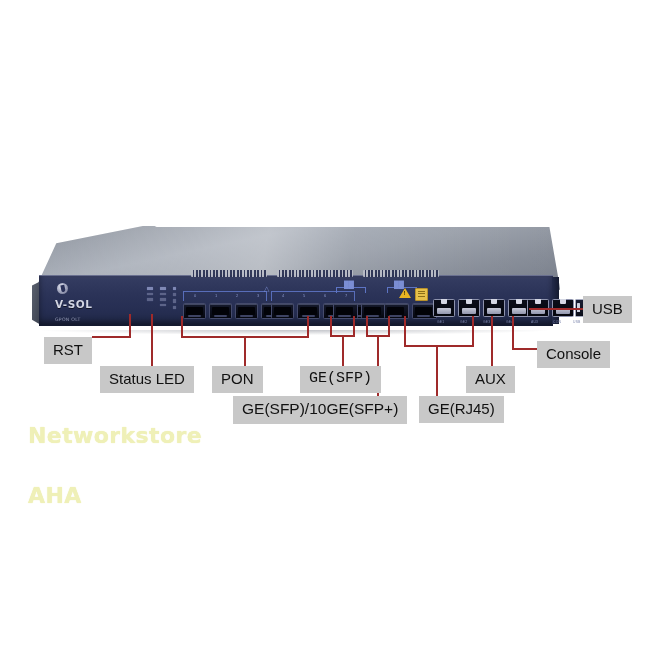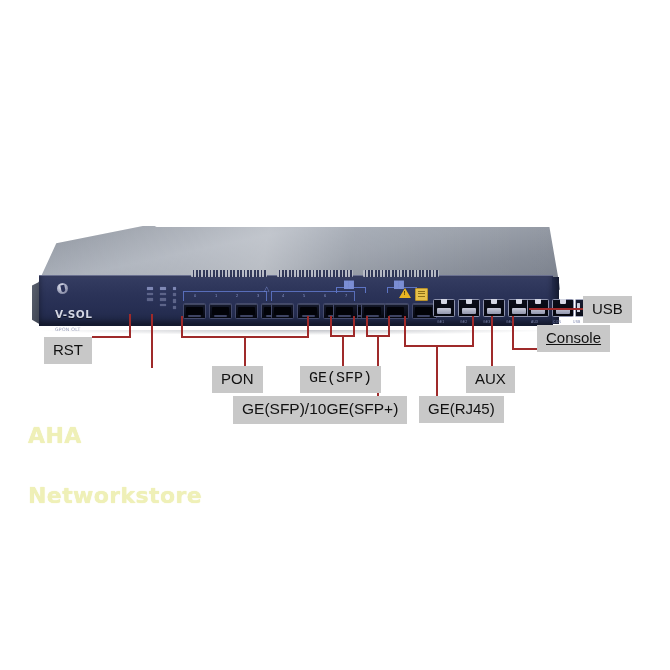--- a/index.html
+++ b/index.html
@@ -170,21 +170,21 @@
     background: #2a3158;
     border-radius: 0 0 3px 3px;
     transform: rotate(-12deg);
   }
   .brand-name {
     font-family: "DejaVu Sans", sans-serif;
     font-weight: bold;
     font-size: 10.5px;
     letter-spacing: 0.5px;
     color: #d2d5e3;
-    margin-top: 14px;
+    margin-top: 4px;
     text-shadow: 0 1px 0 rgba(0,0,0,0.55);
   }
   .brand-model {
     font-family: "DejaVu Sans", sans-serif;
     font-size: 4.6px;
     letter-spacing: 0.3px;
     color: #9398b4;
     margin-top: 7px;
   }
 
@@ -406,22 +406,22 @@
     z-index: 9;
   }
   .callout.big { font-size: 15.5px; }
 </style>
 </head>
 <body>
 
 <div id="stage">
 
   <div class="watermark">
+    <div>Networkstore</div>
     <div>AHA</div>
-    <div>Networkstore</div>
   </div>
 
   <div class="shadow"></div>
 
   <div class="device">
 
     <div class="lid">
       <div class="lid-top"></div>
       <div class="lid-sheen"></div>
       <div class="lid-edge"></div>
@@ -559,28 +559,29 @@
 
   <div class="leader v" style="left:491px; top:316px; height:53px;"></div>
 
   <div class="leader v" style="left:512px; top:316px; height:33px;"></div>
   <div class="leader h" style="left:512px; top:348px; width:25px;"></div>
 
   <div class="leader h" style="left:529px; top:308px; width:54px;"></div>
 
   <div class="callout" style="left:44px; top:337px;">RST</div>
 
+  <div class="callout" style="left:100px; top:366px;">Status LED</div>
 
   <div class="callout" style="left:212px; top:366px;">PON</div>
 
   <div class="callout" style="left:300px; top:366px;font-family:Liberation Mono, monospace;">GE(SFP)</div>
 
   <div class="callout big" style="left:233px; top:396px;">GE(SFP)/10GE(SFP+)</div>
 
   <div class="callout" style="left:419px; top:396px;">GE(RJ45)</div>
 
   <div class="callout" style="left:466px; top:366px;">AUX</div>
 
-  <div class="callout" style="left:537px; top:325px;text-decoration:underline;">Console</div>
+  <div class="callout" style="left:537px; top:341px;">Console</div>
 
   <div class="callout" style="left:583px; top:296px;">USB</div>
 
 </div>
 
 </body></html>

